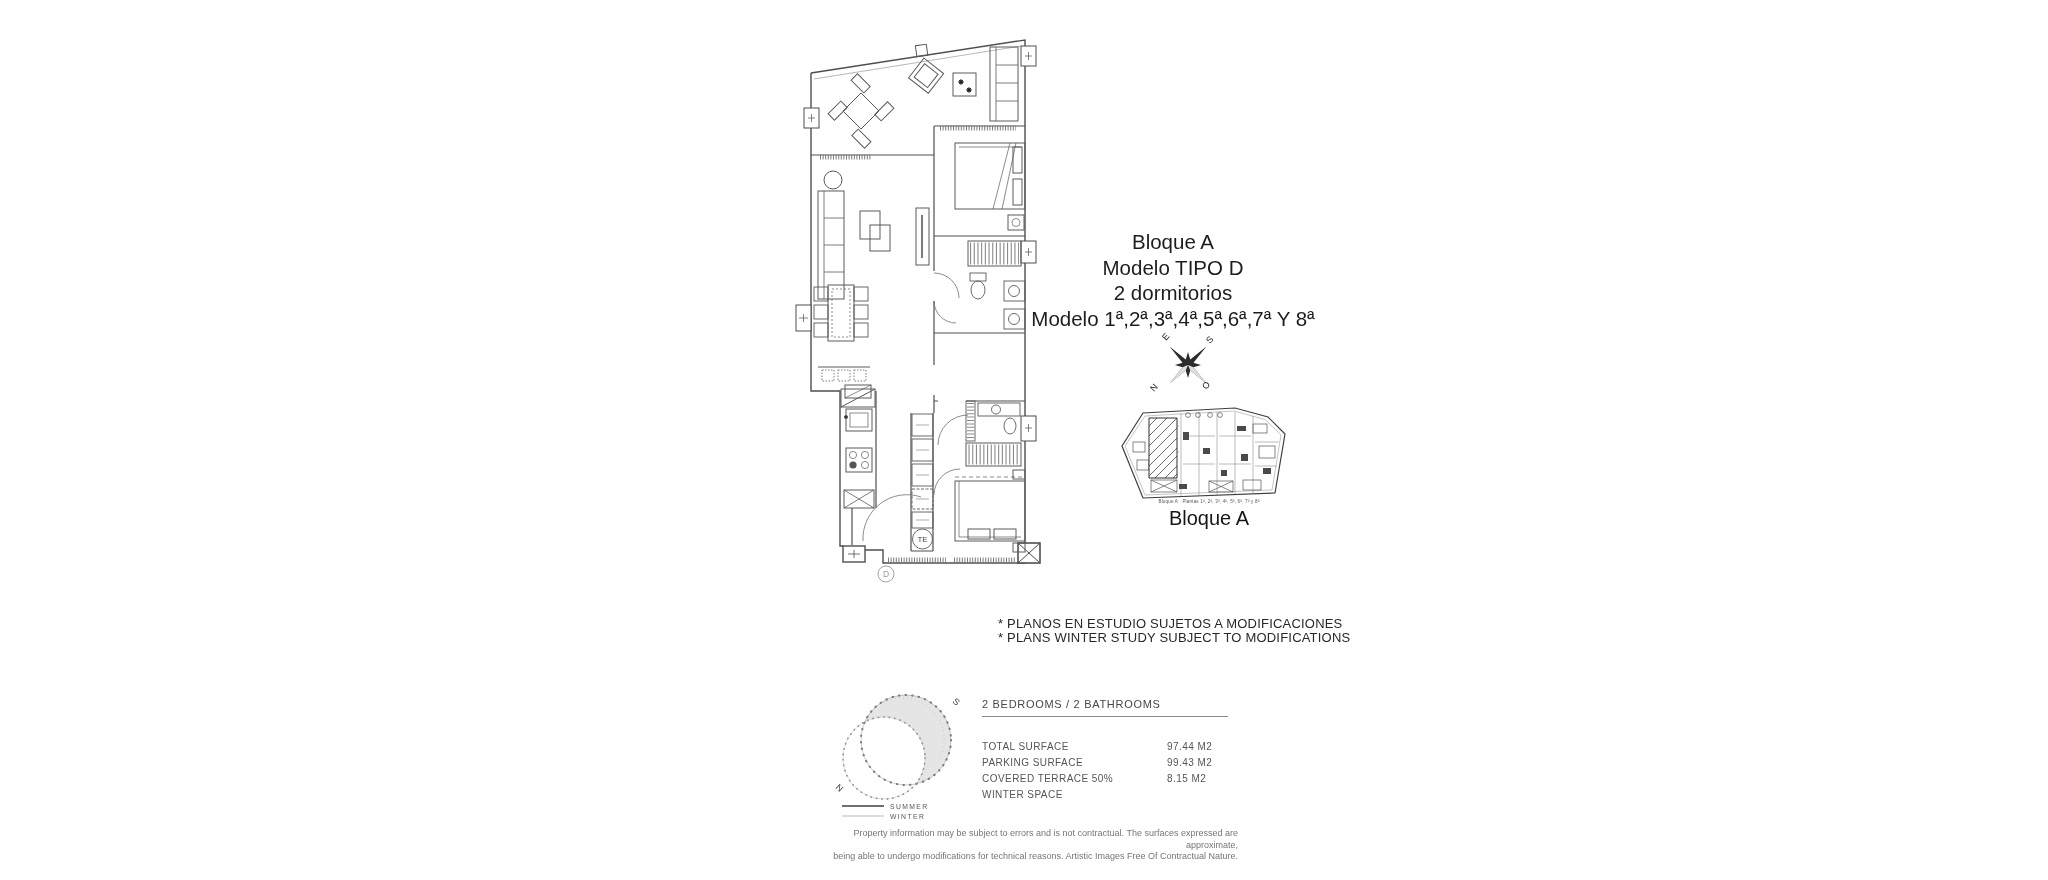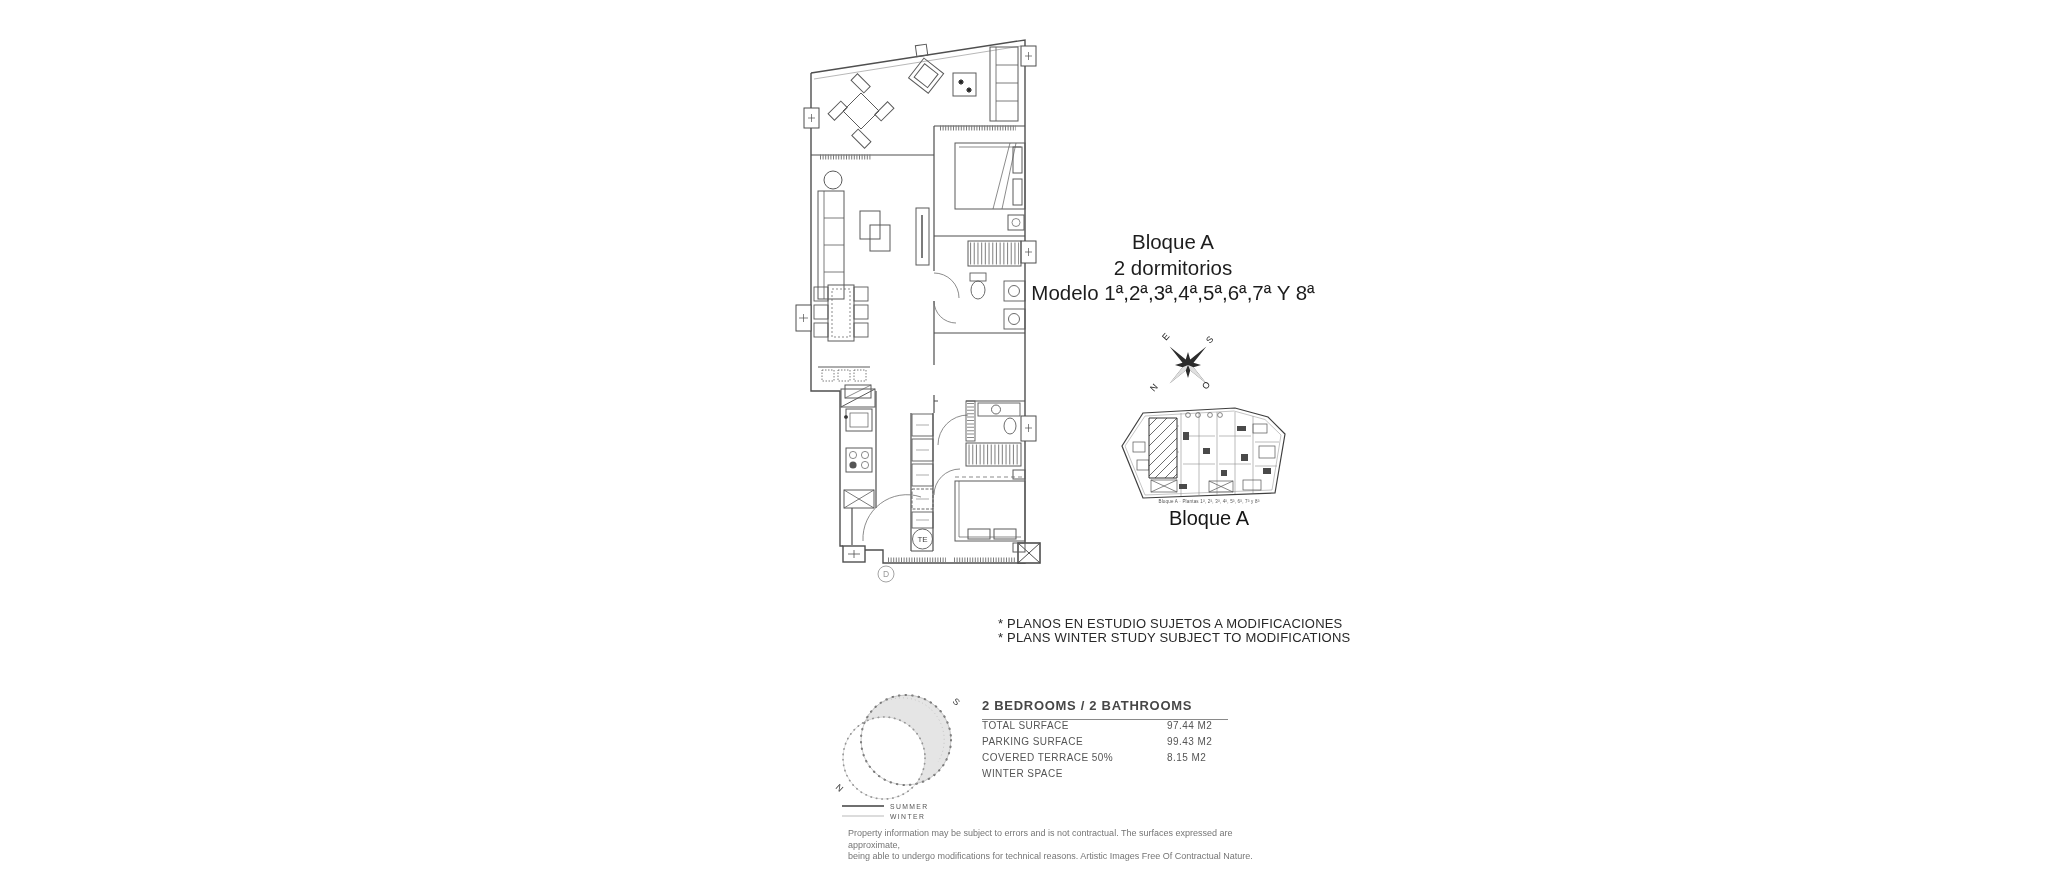--- a/index.html
+++ b/index.html
@@ -9,27 +9,27 @@
   
   .title-block{left:1020px;top:229px;width:306px;text-align:center;
                font-size:20.5px;line-height:25.5px;color:#1d1d1d;}
   
   .notes{left:998px;top:617px;font-size:13px;line-height:13.5px;color:#282828;letter-spacing:.2px;}
   
   .site-caption{left:1113px;top:499px;width:192px;text-align:center;font-size:4.5px;color:#555;letter-spacing:.2px;}
   .site-label{left:1113px;top:507px;width:192px;text-align:center;font-size:20px;color:#161616;}
   
   .surface-table{left:982px;top:698px;width:246px;}
-  .surface-table .hdr{font-size:13px;letter-spacing:.7px;color:#474747;
-                      padding-bottom:6px;border-bottom:1.2px solid #8a8a8a;font-weight:bold;}
-  .surface-table .rows{margin-top:0;}
+  .surface-table .hdr{font-size:11px;letter-spacing:.7px;color:#474747;
+                      padding-bottom:6px;border-bottom:1.2px solid #8a8a8a;}
+  .surface-table .rows{margin-top:24px;}
   .surface-table .row{display:flex;height:16px;font-size:10px;letter-spacing:.45px;color:#555;}
   .surface-table .row .lbl{width:185px;}
   
-  .footer{left:824px;top:828px;width:414px;text-align:left;font-size:9px;line-height:11.5px;color:#767676;margin-left:24px;}
+  .footer{left:824px;top:828px;width:414px;text-align:right;font-size:9px;line-height:11.5px;color:#767676;}
   svg text{font-family:"Liberation Sans", sans-serif;}
 </style>
 </head>
 <body>
 
 <div class="canvas">
 
   <svg class="abs" style="left:788px;top:33px;" width="268" height="560" viewBox="0 0 268 560">
     <g fill="none" stroke="#4f4f4f" stroke-width="1.4">
 
@@ -206,20 +206,21 @@
         <rect x="225" y="510" width="12" height="9"></rect>
     </g>
     <line x1="180.5" y1="421.5" x2="231" y2="421.5" stroke="#8a8a8a" stroke-width="20" stroke-dasharray="1.1 2.6"></line>
 
     <circle cx="98" cy="541" r="8" fill="none" stroke="#9a9a9a" stroke-width="0.9"></circle>
     <text x="98" y="544.2" font-size="8.5" fill="#9a9a9a" text-anchor="middle">D</text>
   </svg>
 
   <div class="abs title-block">
     <div>Bloque A</div>
+    <div>Modelo TIPO D</div>
     <div>2 dormitorios</div>
     <div>Modelo 1ª,2ª,3ª,4ª,5ª,6ª,7ª Y 8ª</div>
   </div>
 
   <svg class="abs" style="left:1146px;top:330px;" width="84" height="70" viewBox="0 0 84 70">
     <g transform="translate(42,35) rotate(45)">
       <polygon fill="#2c2c2c" points="26,0 5.5,2.3 9.2,9.2 2.3,5.5 0,26 -2.3,5.5 -9.2,9.2 -5.5,2.3 -26,0 -5.5,-2.3 -9.2,-9.2 -2.3,-5.5 0,-26 2.3,-5.5 9.2,-9.2 5.5,-2.3"></polygon>
       <polygon fill="#ffffff" points="26,0 5.5,2.3 0,0 5.5,-2.3" opacity="0.85"></polygon>
       <polygon fill="#ffffff" points="0,26 -2.3,5.5 0,0 2.3,5.5" opacity="0.85"></polygon>
     </g>

